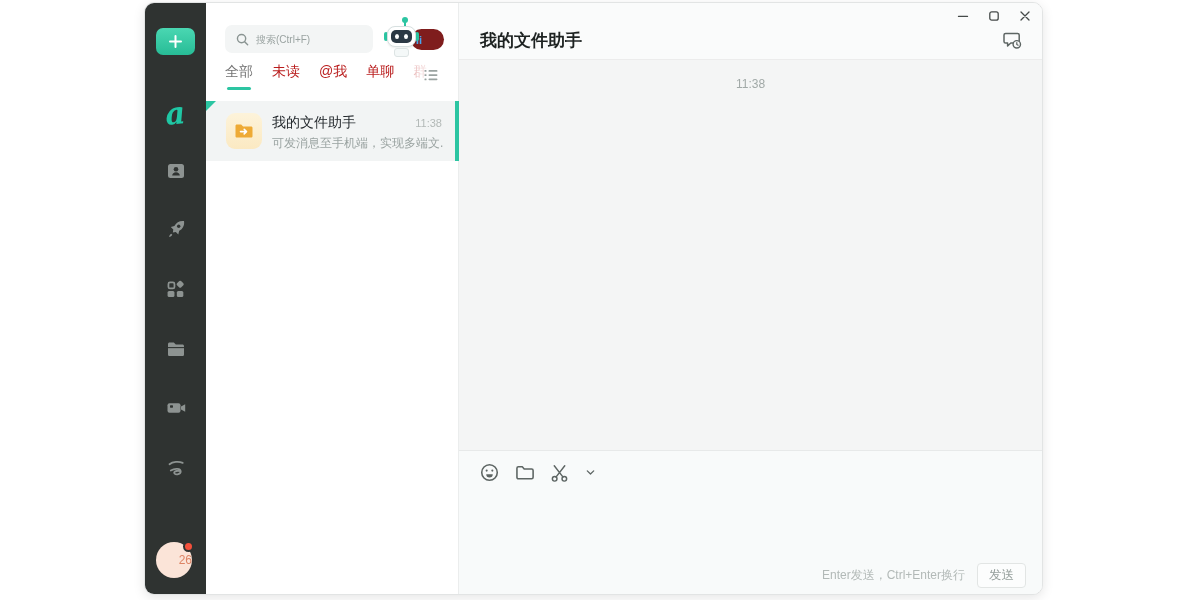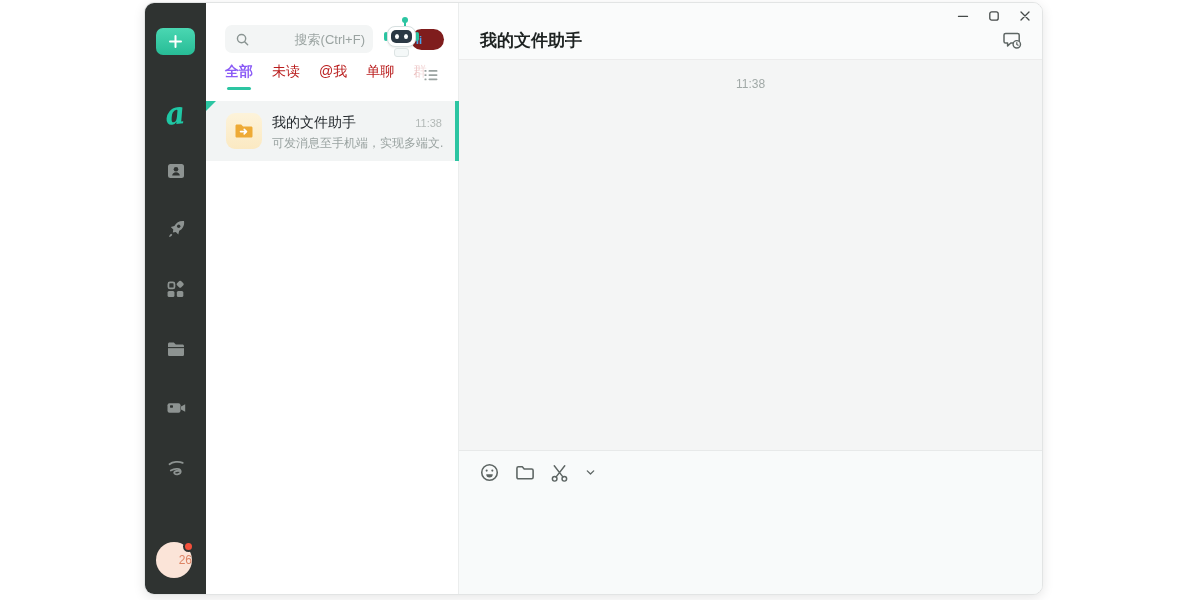--- a/index.html
+++ b/index.html
@@ -25,21 +25,21 @@
   .side-avatar .dot { position:absolute; top:-1px; right:-2px; width:11px; height:11px;
     border-radius:50%; background:#f4503b; border:2px solid #2f3331; }
 
   
   .chatlist { position:relative; width:253px; background:#fff; flex:none;
     border-right:1px solid #ebeded; }
   .search-box { position:absolute; left:19px; top:22px; width:148px; height:28px;
     background:#f3f5f5; border-radius:7px; display:flex; align-items:center;
     padding:0 8px 0 10px; gap:6px; }
   .search-box input { flex:1; min-width:0; border:none; outline:none; background:transparent;
-    font-size:13px; color:#3a403f; font-family:inherit;text-align:right; }
+    font-size:10px; color:#3a403f; font-family:inherit; }
   .search-box input::placeholder { color:#9aa3a1; }
 
   .robot { position:absolute; left:177px; top:14px; width:37px; height:42px; z-index:2; cursor:pointer; }
   .robot .antenna-dot { position:absolute; left:19px; top:0; width:6px; height:6px;
     border-radius:50%; background:#2cc5a2; }
   .robot .antenna-stem { position:absolute; left:21px; top:5px; width:2px; height:4px; background:#2cc5a2; }
   .robot .head { position:absolute; left:4px; top:9px; width:29px; height:21px; background:#fff;
     border:1px solid #d7e0e0; border-radius:8px; box-shadow:0 1px 2px rgba(0,0,0,.08); }
   .robot .ear { position:absolute; top:15px; width:4px; height:9px; background:#2cc5a2; border-radius:2px; }
   .robot .ear.l { left:1px; } .robot .ear.r { left:32px; }
@@ -49,21 +49,21 @@
   .robot .eye.l { left:4px; } .robot .eye.r { left:13px; }
   .robot .body { position:absolute; left:11px; top:31px; width:15px; height:9px;
     background:#f4f8f8; border:1px solid #dde4e4; border-radius:3px; }
   .hi-pill { position:absolute; left:205px; top:26px; width:33px; height:21px; z-index:1;
     background:#7f1d1d; border-radius:11px; color:#49a5ef; font-size:11px; font-weight:700;
     display:flex; align-items:center; padding-right:7px; cursor:pointer; }
 
   .tabs { position:absolute; left:0; top:60px; width:253px; height:32px;
     display:flex; align-items:flex-start; padding-left:19px; gap:19px; }
   .tab { position:relative; font-size:14px; color:#b91c1c; cursor:pointer; padding-bottom:9px; }
-  .tab.active { color:#8b5cf6; font-weight:700; }
+  .tab.active { color:#737373; font-weight:400; }
   .tab.active::after { content:""; position:absolute; left:2px; bottom:0; width:24px; height:3px;
     border-radius:2px; background:#2cc5a2; }
   .tab.truncated { opacity:.45; }
   .tabs-fade { position:absolute; right:0; top:58px; width:55px; height:32px;
     background:linear-gradient(90deg,rgba(255,255,255,0),#fff 55%); pointer-events:none; }
   .list-toggle { position:absolute; left:215px; top:63px; width:20px; height:20px;
     background:none; border:none; cursor:pointer; padding:0; }
 
   .chat-item { position:absolute; left:0; top:98px; width:253px; height:60px;
     background:#f2f4f4; cursor:pointer; }
@@ -296,15 +296,19 @@
         </button>
         <button class="tool-btn narrow">
           <svg width="11" height="11" viewBox="0 0 12 12">
             <path d="M2.5 4.2L6 7.7l3.5-3.5" fill="none" stroke="#5d6563" stroke-width="1.4" stroke-linecap="round" stroke-linejoin="round"></path>
           </svg>
         </button>
       </div>
 
       <textarea style=""></textarea>
 
+      <div class="composer-footer">
+        <span class="composer-hint">Enter发送，Ctrl+Enter换行</span>
+        <button class="send-btn">发送</button>
+      </div>
     </div>
   </div>
 </div>
 
 </body></html>

